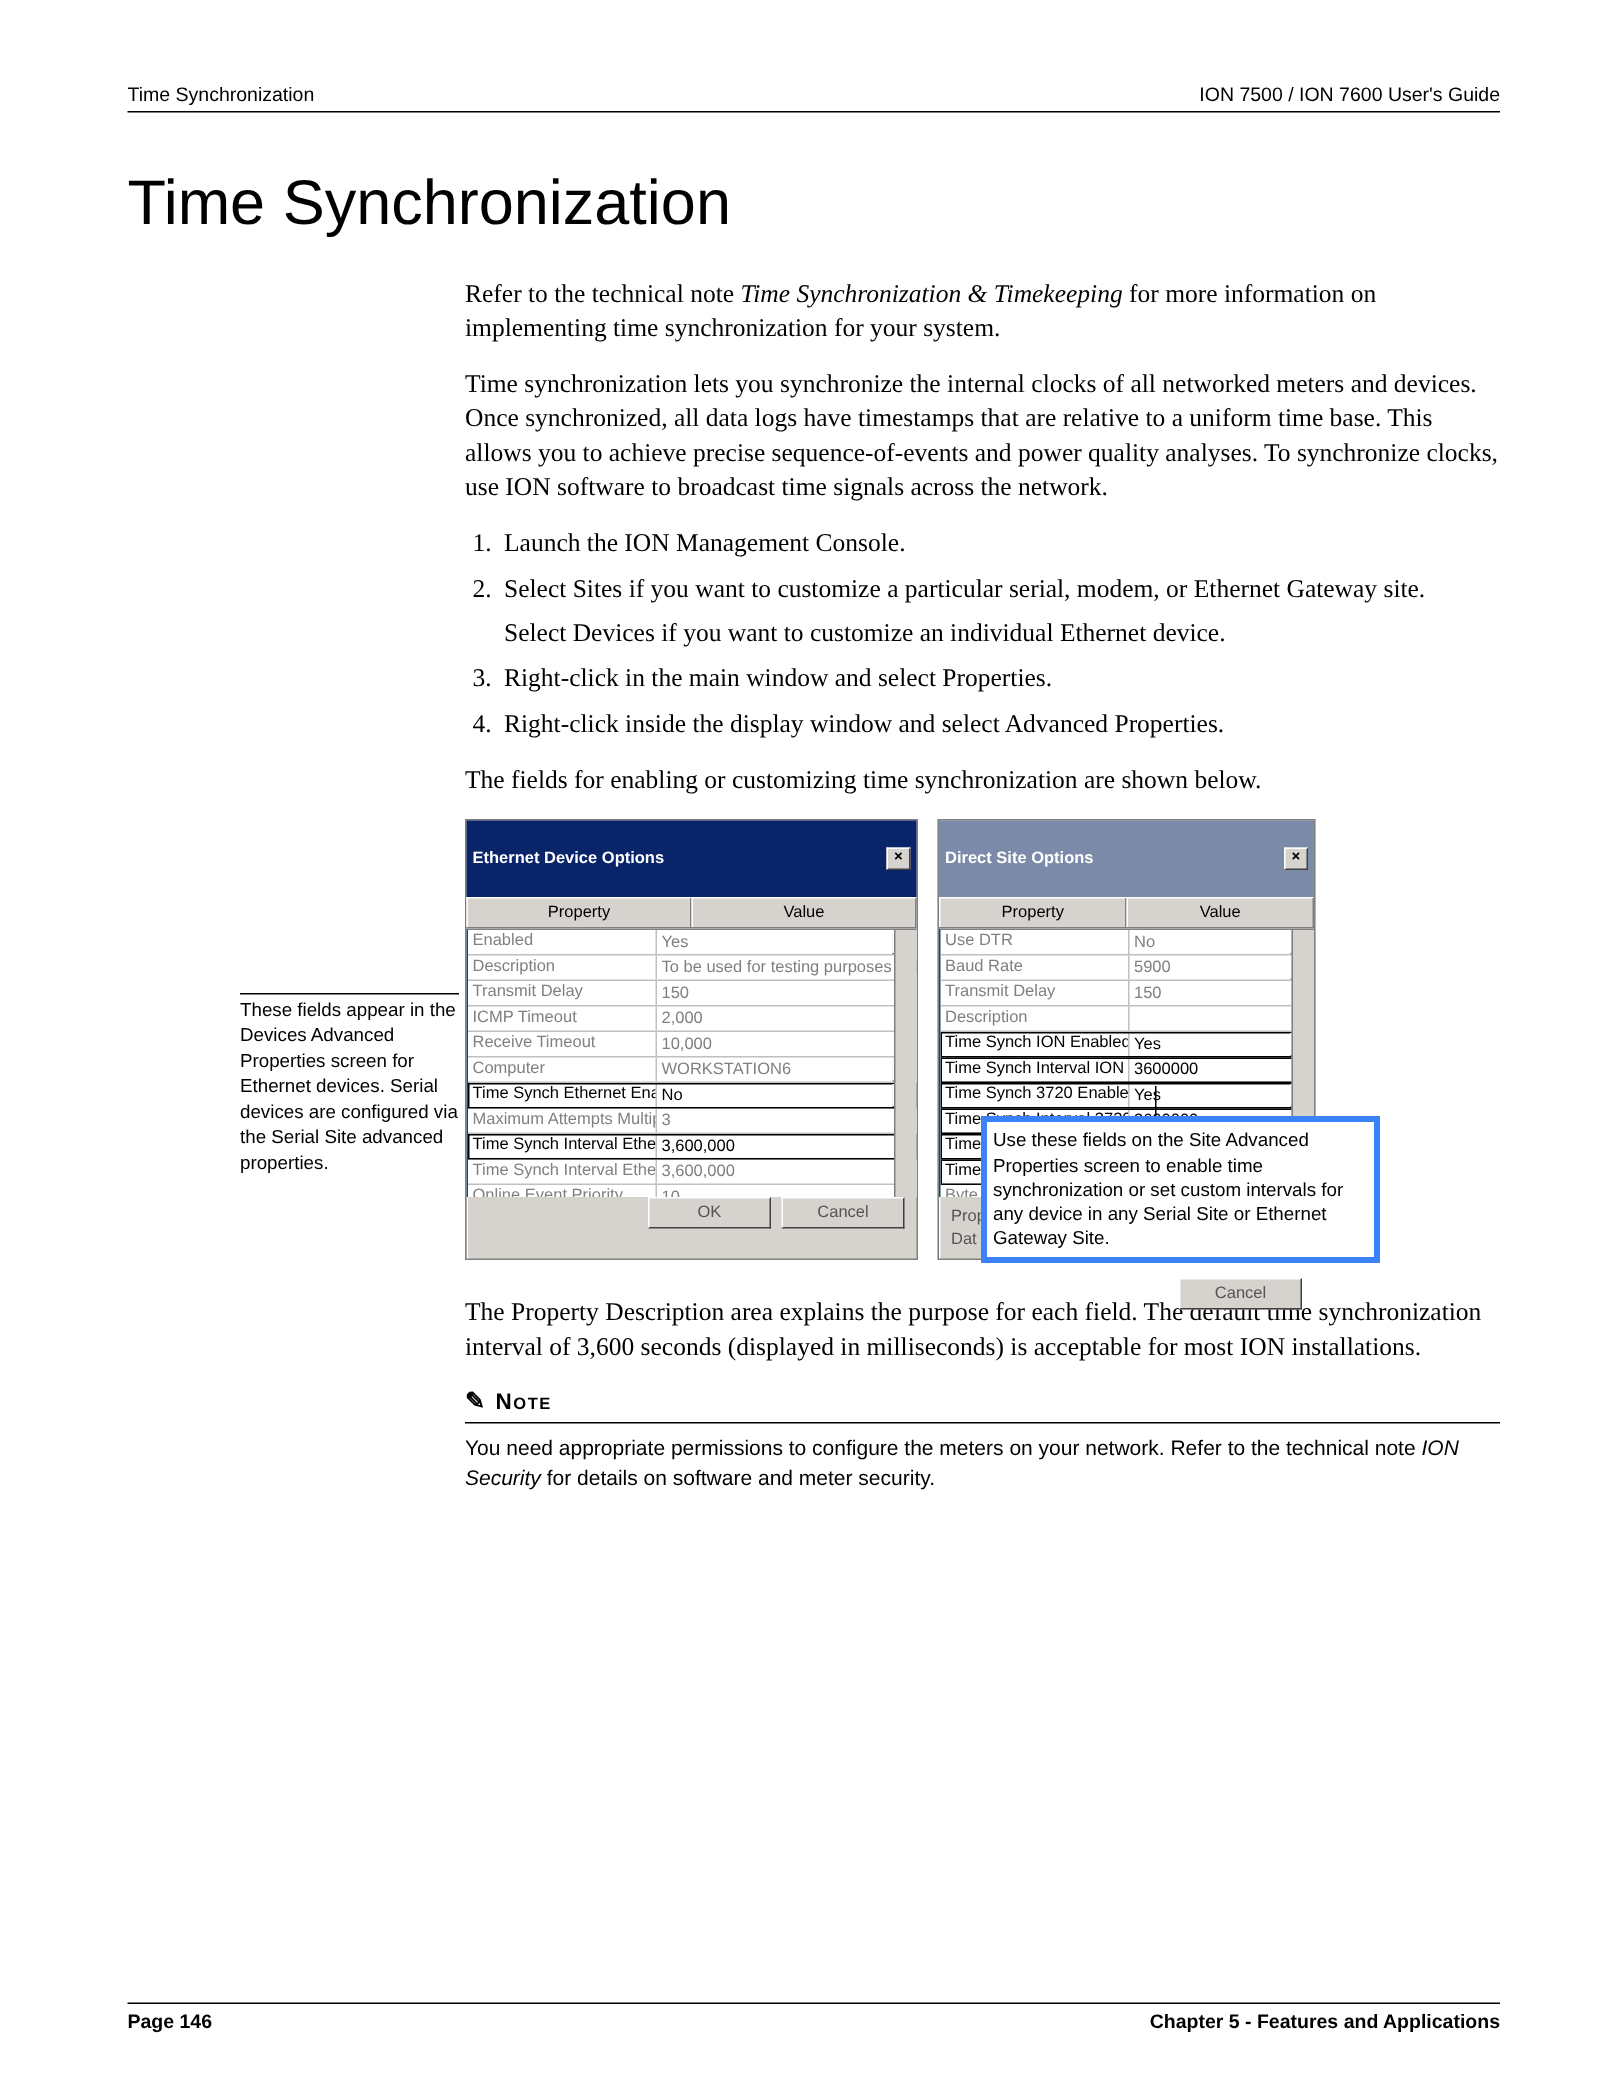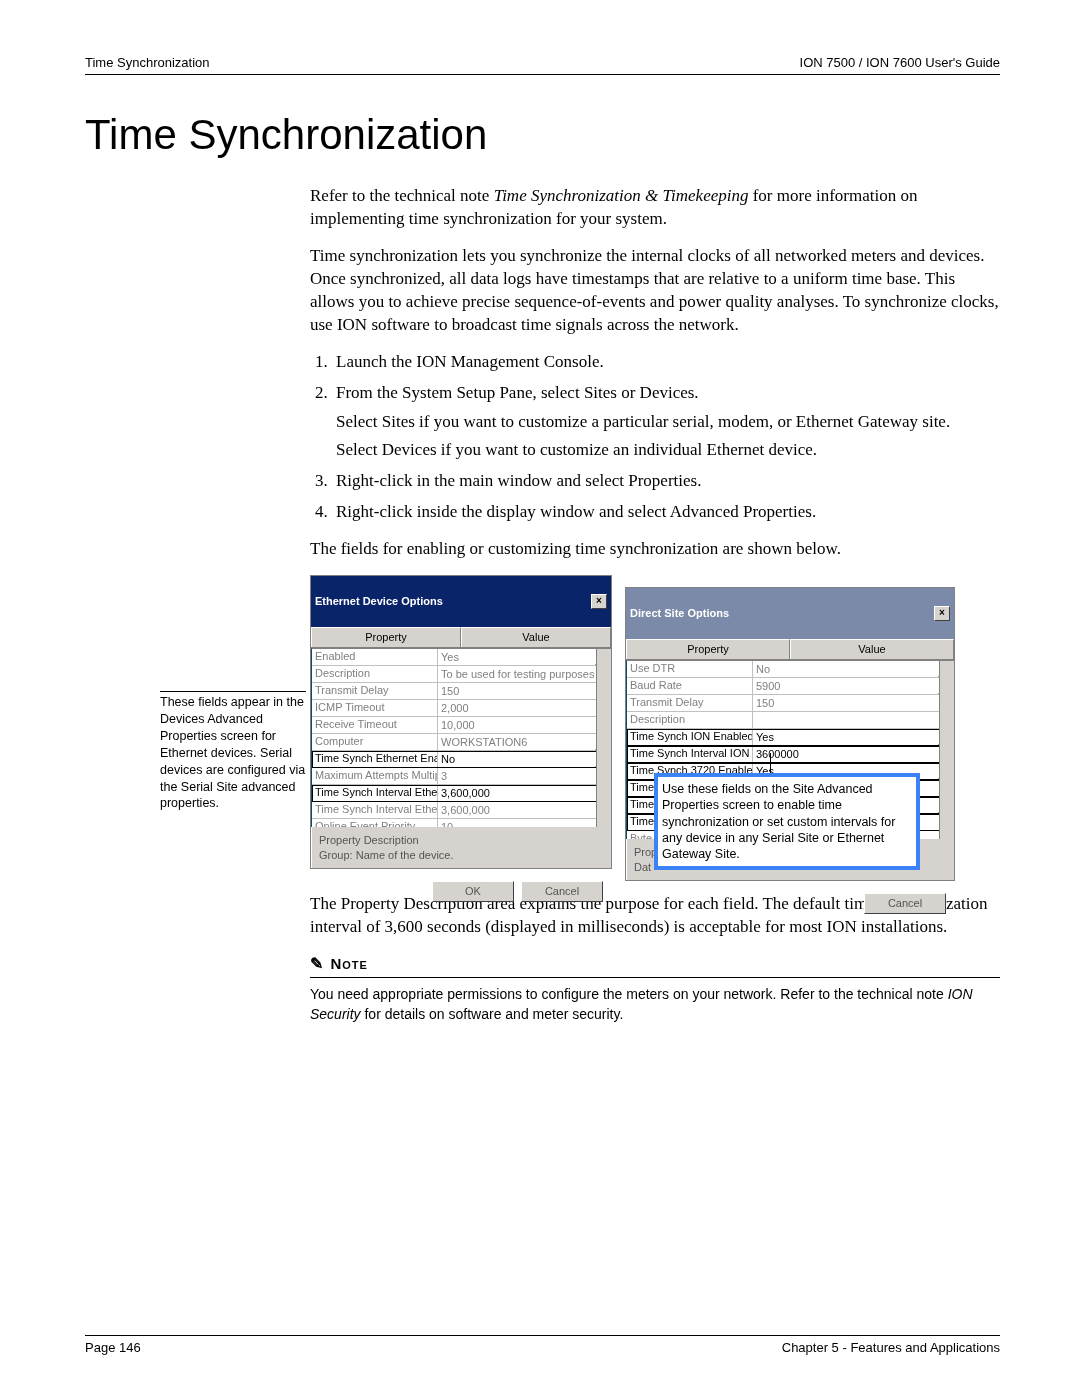--- a/index.html
+++ b/index.html
@@ -63,21 +63,21 @@
     color: #000;
   }
   .dialog {
     position: absolute;
     background: #d6d3ce;
     border: 1px solid #808080;
     box-shadow: 1px 1px 0 #fff inset;
     box-sizing: border-box;
   }
   .dlg-left { left: 150px; top: 0; width: 302px; height: 294px; }
-  .dlg-right { left: 465px; top: 12px; width: 330px; height: 294px; }
+  .dlg-right { left: 465px; top: 0; width: 252px; height: 294px; }
   .titlebar {
     background: linear-gradient(#0a246a,#0a246a);
     color: #fff;
     padding: 18px 4px;
     font-weight: bold;
     display: flex;
     justify-content: space-between;
     align-items: center;
     font-size: 11px;
   }
@@ -188,20 +188,21 @@
     line-height: 1.45;
   }
 
   .footer {
     position:absolute; left:85px; right:80px; bottom:42px;
     border-top:1px solid #000;
     padding-top:4px;
     display:flex; justify-content:space-between;
     font-family: Arial, Helvetica, sans-serif;
     font-size:13px;
+    font-weight:bold;
   }
 </style>
 </head>
 <body>
 
 <div class="page">
 
   <div class="top-header">
     <span>Time Synchronization</span>
     <span>ION 7500 / ION 7600 User's Guide</span>
@@ -212,21 +213,20 @@
   <div class="body-col">
     <p>
       <span>Refer to the technical note </span><span class="italic">Time Synchronization &amp; Timekeeping</span><span> for more information on implementing time synchronization for your system.</span>
     </p>
     <p>Time synchronization lets you synchronize the internal clocks of all networked meters and devices. Once synchronized, all data logs have timestamps that are relative to a uniform time base. This allows you to achieve precise sequence-of-events and power quality analyses. To synchronize clocks, use ION software to broadcast time signals across the network.</p>
 
 
     <ol class="steps">
       <li><span>Launch the ION Management Console.</span></li>
       <li>
-        <span>From the System Setup Pane, select Sites or Devices.</span>
         <p>Select Sites if you want to customize a particular serial, modem, or Ethernet Gateway site.</p>
         <p>Select Devices if you want to customize an individual Ethernet device.</p>
       </li>
       <li><span>Right-click in the main window and select Properties.</span></li>
       <li><span>Right-click inside the display window and select Advanced Properties.</span></li>
     </ol>
 
     <p>The fields for enabling or customizing time synchronization are shown below.</p>
 
     <div class="shot-area">
@@ -308,24 +308,20 @@
                 </div>
               </div>
               <div class="row dis">
                 <div class="cell-p">Online Event Priority</div>
                 <div class="cell-v">
                   <span>10</span>
                 </div>
               </div>
             </div>
           <div class="scroll-stub"></div>
-        </div>
-        <div class="desc-area">
-          <div>Property Description</div>
-          <div>Group: Name of the device.</div>
         </div>
         <div class="btn-row">
           <span class="winbtn">OK</span>
           <span class="winbtn">Cancel</span>
         </div>
       </div>
 
       <div class="dialog dlg-right">
         <div class="titlebar" style="background:linear-gradient(#7b8aa8,#7b8aa8);">
           <span>Direct Site Options</span>

